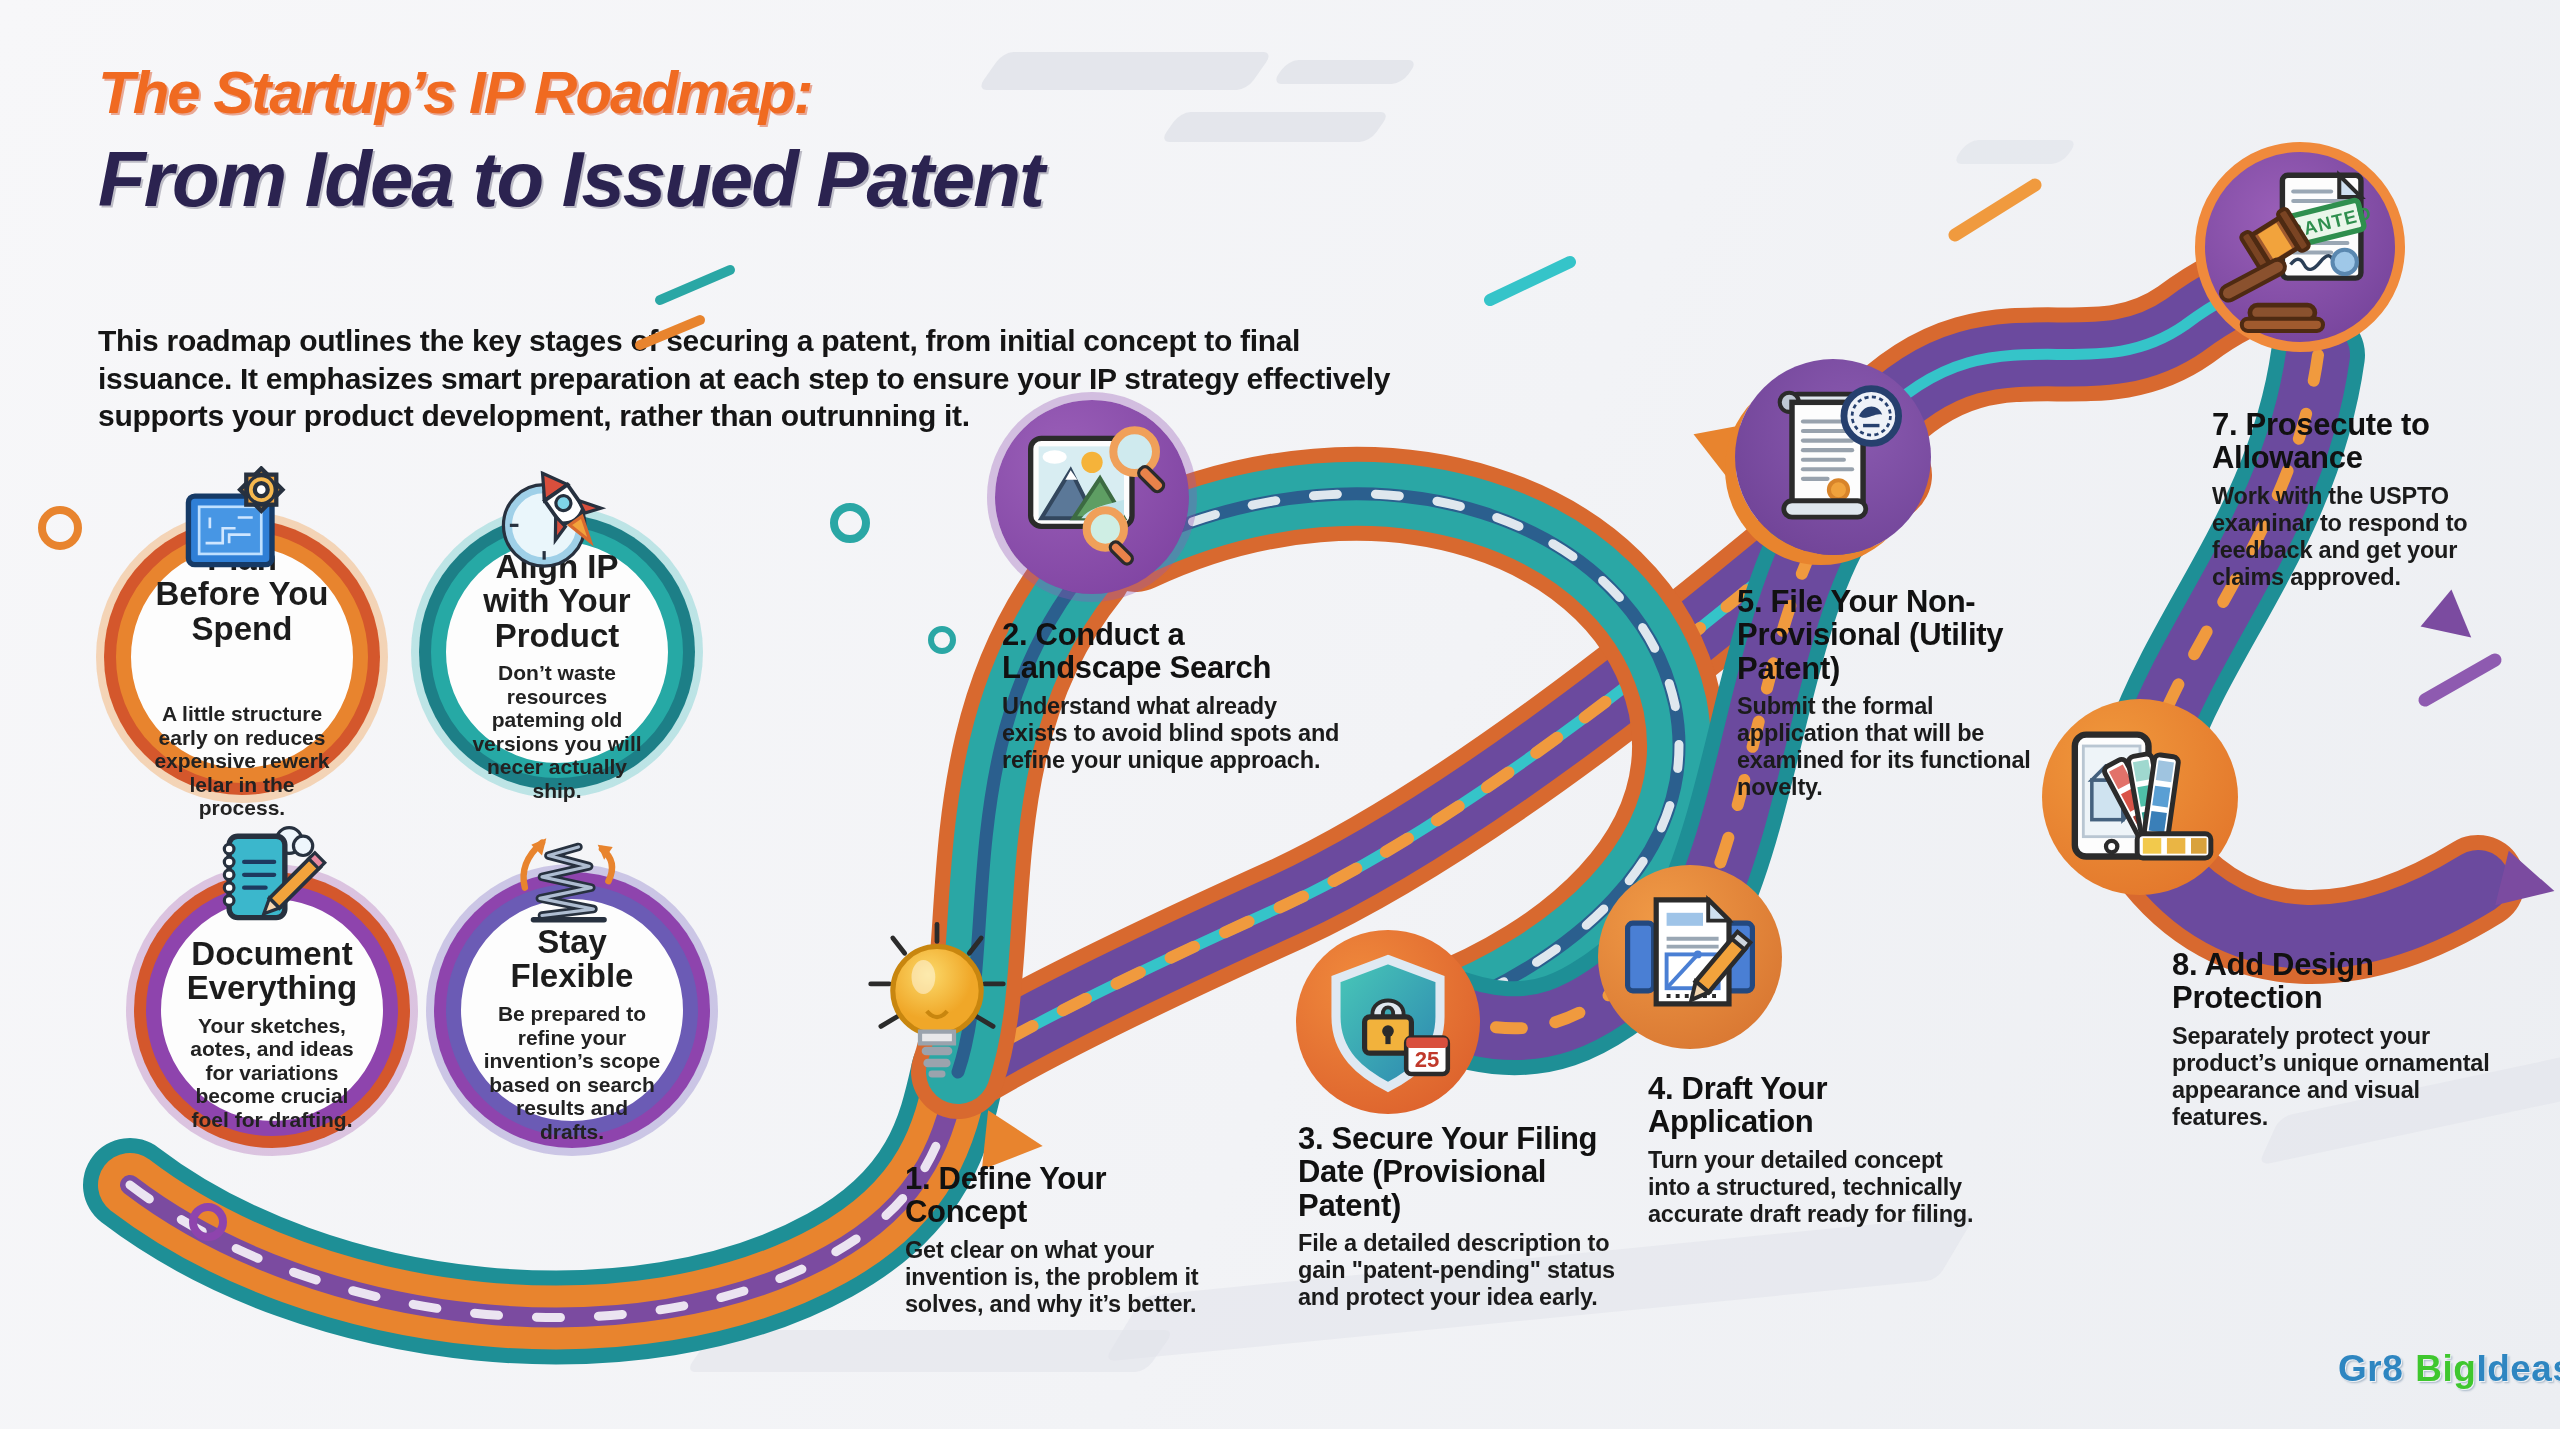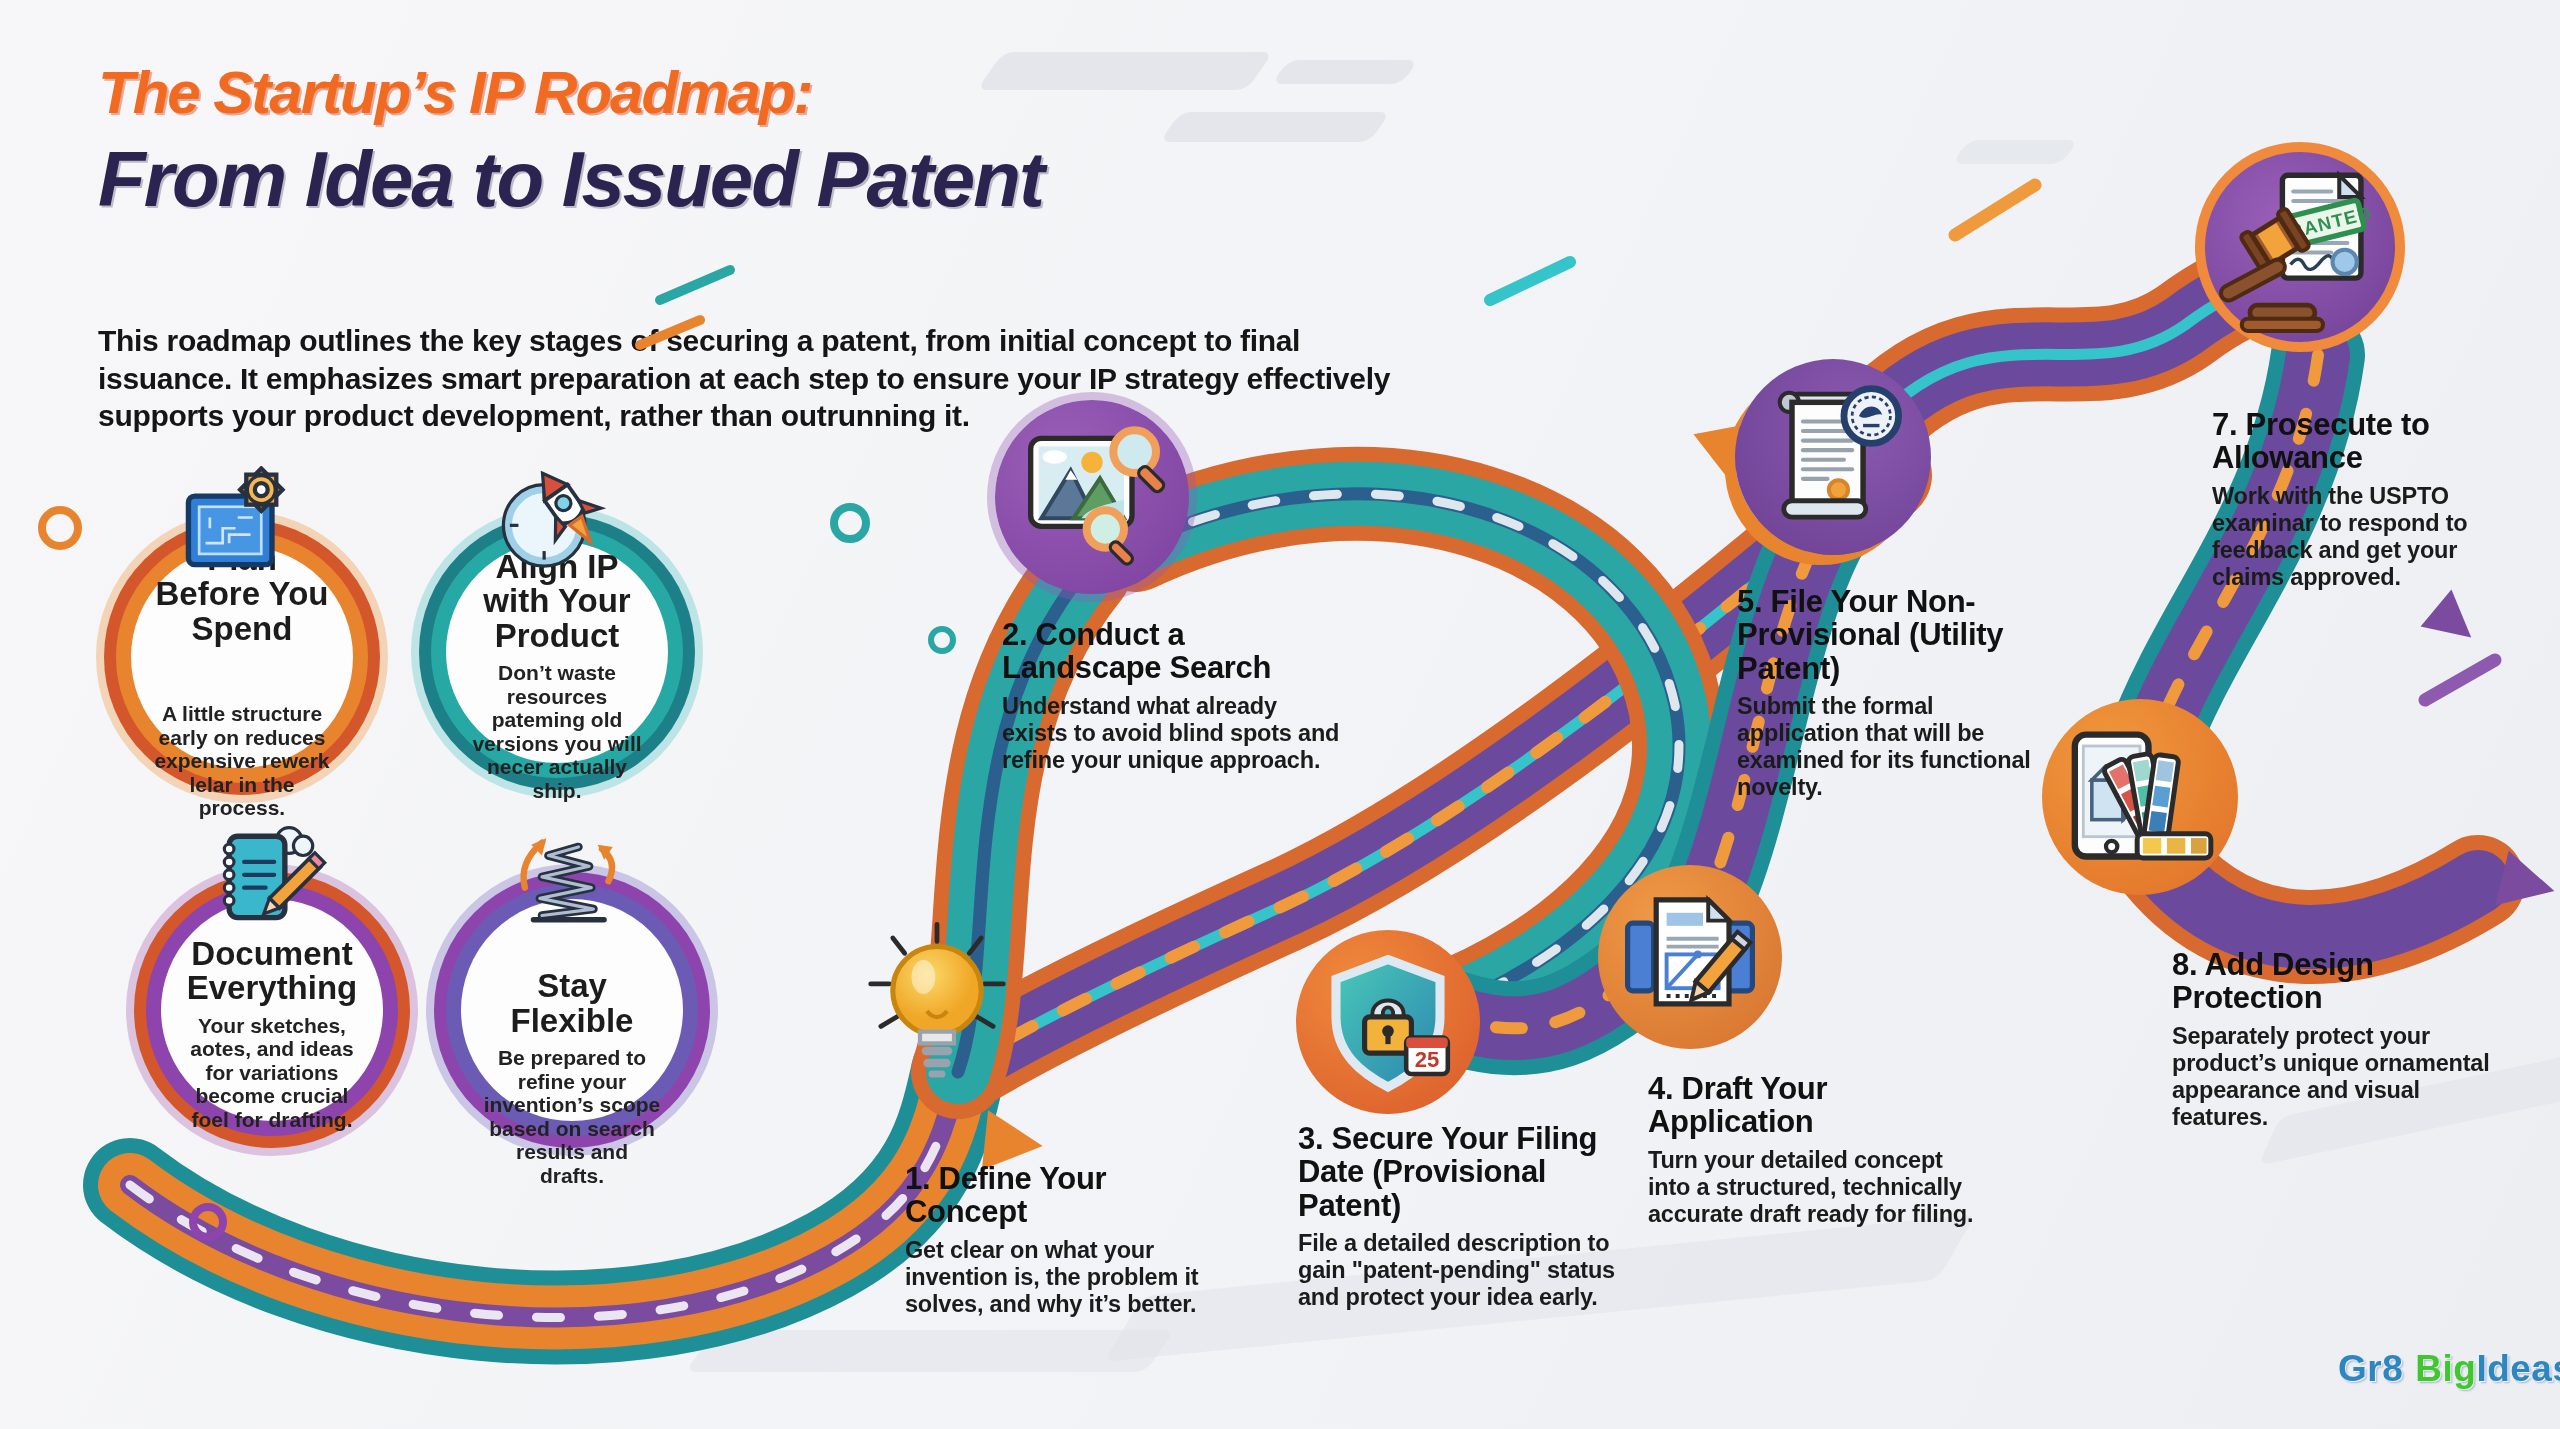--- a/index.html
+++ b/index.html
@@ -194,21 +194,21 @@
           <rect x="80" y="30" width="13" height="54" fill="#f2a33c" stroke="#27313f" stroke-width="3.5"></rect>
           <rect x="80" y="24" width="13" height="8" fill="#e88aa0" stroke="#27313f" stroke-width="3"></rect>
           <polygon points="80,84 93,84 86.5,98" fill="#f6d7b2" stroke="#27313f" stroke-width="3"></polygon>
         </g>
       </svg>
     </div>
     <div class="bt">Document Everything</div>
     <div class="bd">Your sketches, aotes, and ideas for variations become crucial foel for drafting.</div>
   </div>
 
-  <div class="badge b4" style="left:446px;top:884px;justify-content:space-between;">
+  <div class="badge b4" style="left:446px;top:884px;">
     <div class="badge-icon">
       <svg width="150" height="118" viewBox="0 0 140 110">
         <line x1="34" y1="94" x2="100" y2="94" stroke="#27313f" stroke-width="5" stroke-linecap="round"></line>
         <path d="M42,90 L90,84 L40,74 L88,64 L42,54 L86,44 L48,34 L76,26" fill="none" stroke="#27313f" stroke-width="8" stroke-linecap="round" stroke-linejoin="round"></path>
         <path d="M42,90 L90,84 L40,74 L88,64 L42,54 L86,44 L48,34 L76,26" fill="none" stroke="#aebdd1" stroke-width="3" stroke-linecap="round" stroke-linejoin="round"></path>
         <path d="M26,64 C22,48 28,34 42,22" fill="none" stroke="#e8842e" stroke-width="6" stroke-linecap="round"></path>
         <polygon points="46,18 32,24 42,34" fill="#e8842e"></polygon>
         <path d="M104,58 C110,46 108,36 98,28" fill="none" stroke="#e8842e" stroke-width="6" stroke-linecap="round"></path>
         <polygon points="94,24 108,26 100,38" fill="#e8842e"></polygon>
       </svg>

